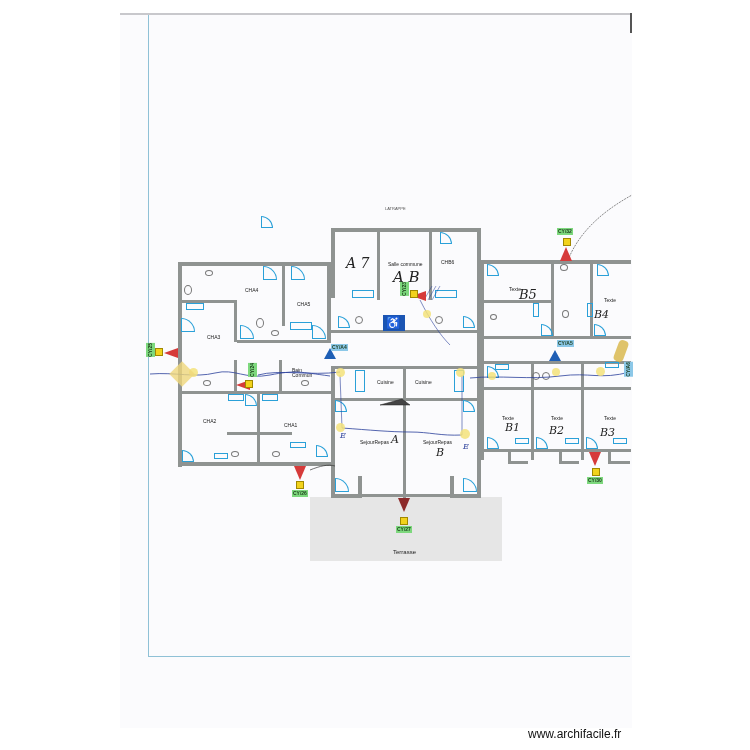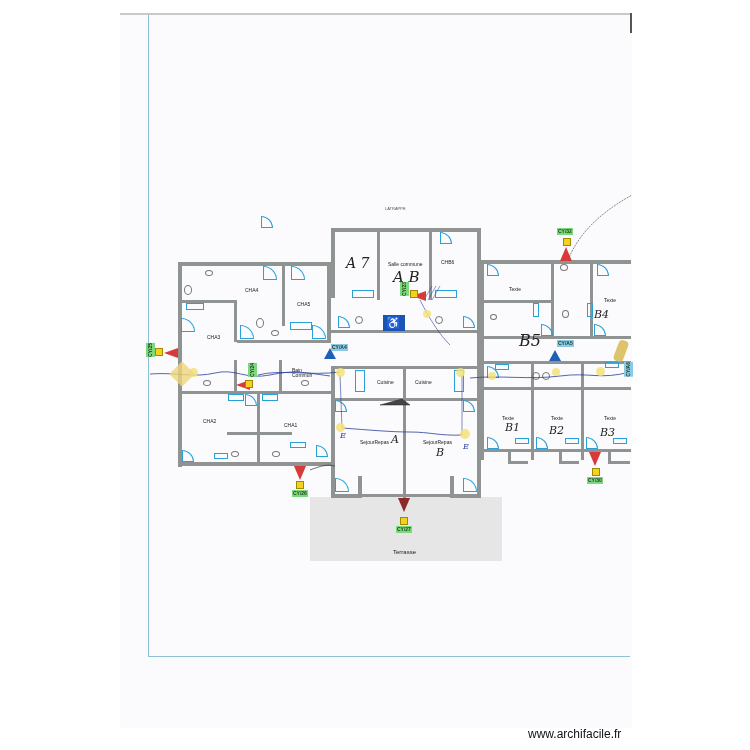--- a/index.html
+++ b/index.html
@@ -177,21 +177,21 @@
 <div class="room-label" style="left:377px;top:379px;">Cuisine</div>
 <div class="room-label" style="left:415px;top:379px;">Cuisine</div>
 <div class="room-label" style="left:360px;top:439px;">SejourRepas</div>
 <div class="hand" style="left:391px;top:433px;font-size:11px;">A</div>
 <div class="room-label" style="left:423px;top:439px;">SejourRepas</div>
 <div class="hand" style="left:436px;top:446px;font-size:11px;">B</div>
 <div class="hand" style="left:340px;top:431px;font-size:8px;color:#2a3f9a;">E</div>
 <div class="hand" style="left:463px;top:442px;font-size:8px;color:#2a3f9a;">E</div>
 
 <div class="room-label" style="left:509px;top:286px;">Texte</div>
-<div class="hand" style="left:519px;top:287px;font-size:16px;margin-top:44px;">B5</div>
+<div class="hand" style="left:519px;top:287px;font-size:13px;">B5</div>
 <div class="room-label" style="left:604px;top:297px;">Texte</div>
 <div class="hand" style="left:594px;top:308px;font-size:11px;">B4</div>
 <div class="room-label" style="left:502px;top:415px;">Texte</div>
 <div class="hand" style="left:505px;top:421px;font-size:11px;">B1</div>
 <div class="room-label" style="left:551px;top:415px;">Texte</div>
 <div class="hand" style="left:549px;top:424px;font-size:11px;">B2</div>
 <div class="room-label" style="left:604px;top:415px;">Texte</div>
 <div class="hand" style="left:600px;top:426px;font-size:11px;">B3</div>
 
 <svg class="wires" width="750" height="750">

